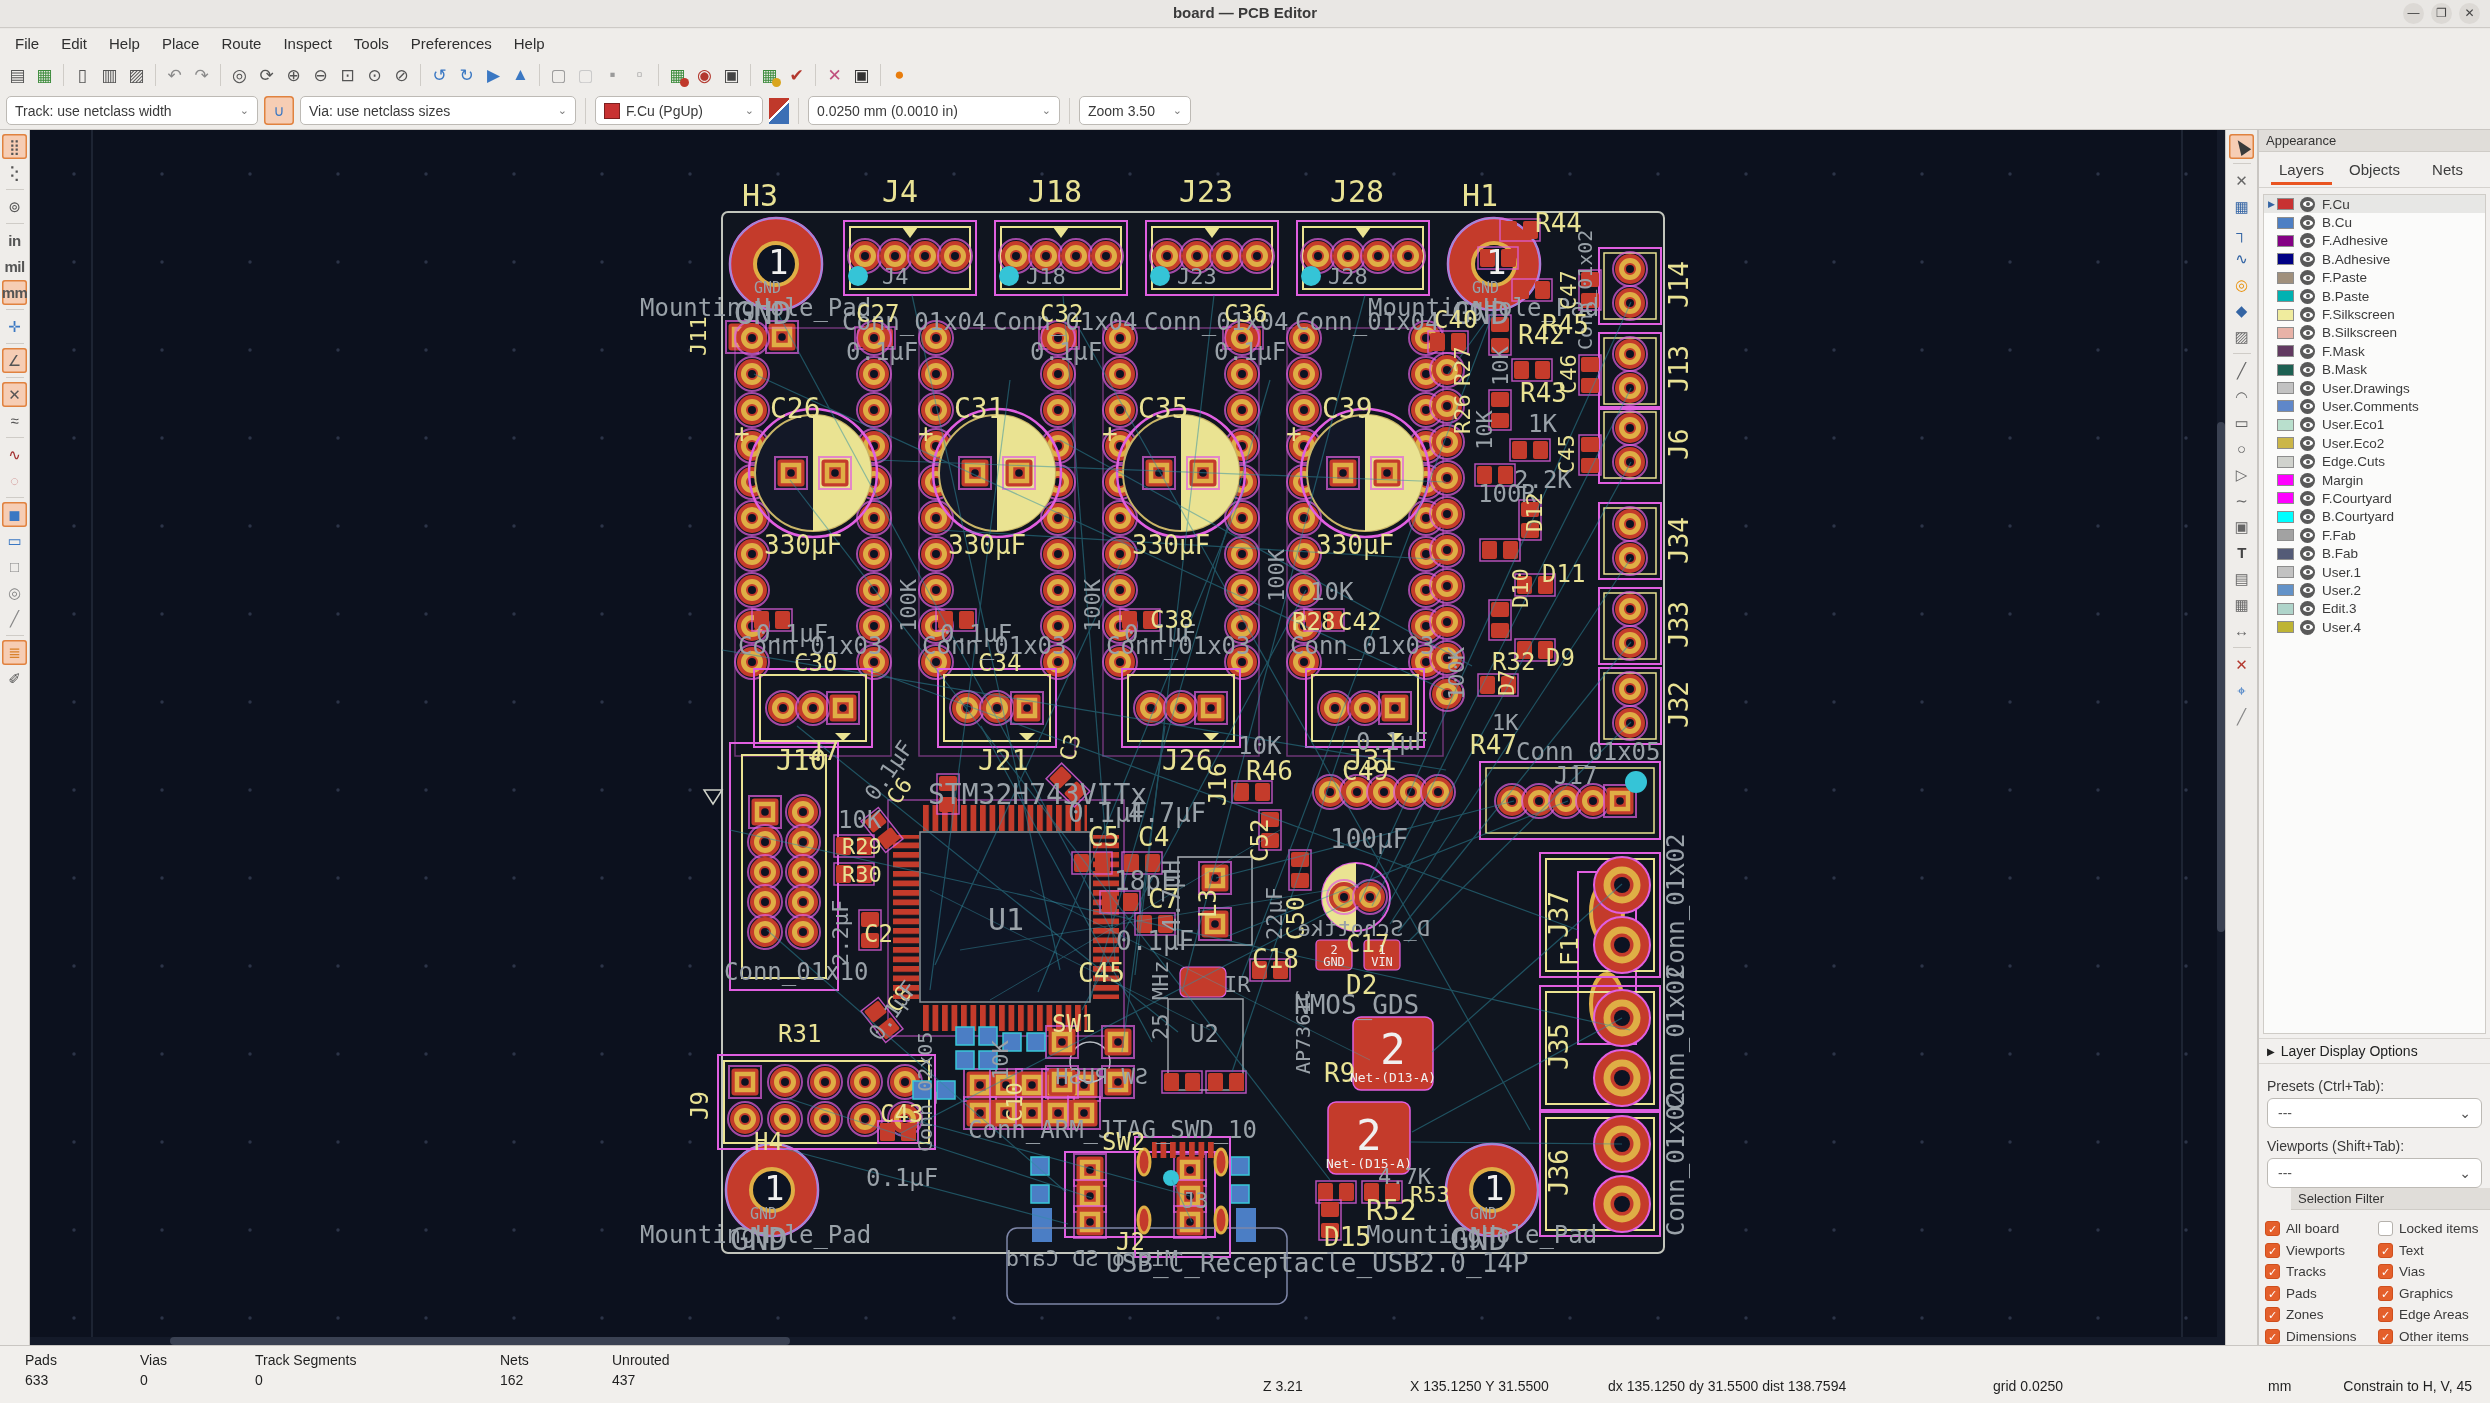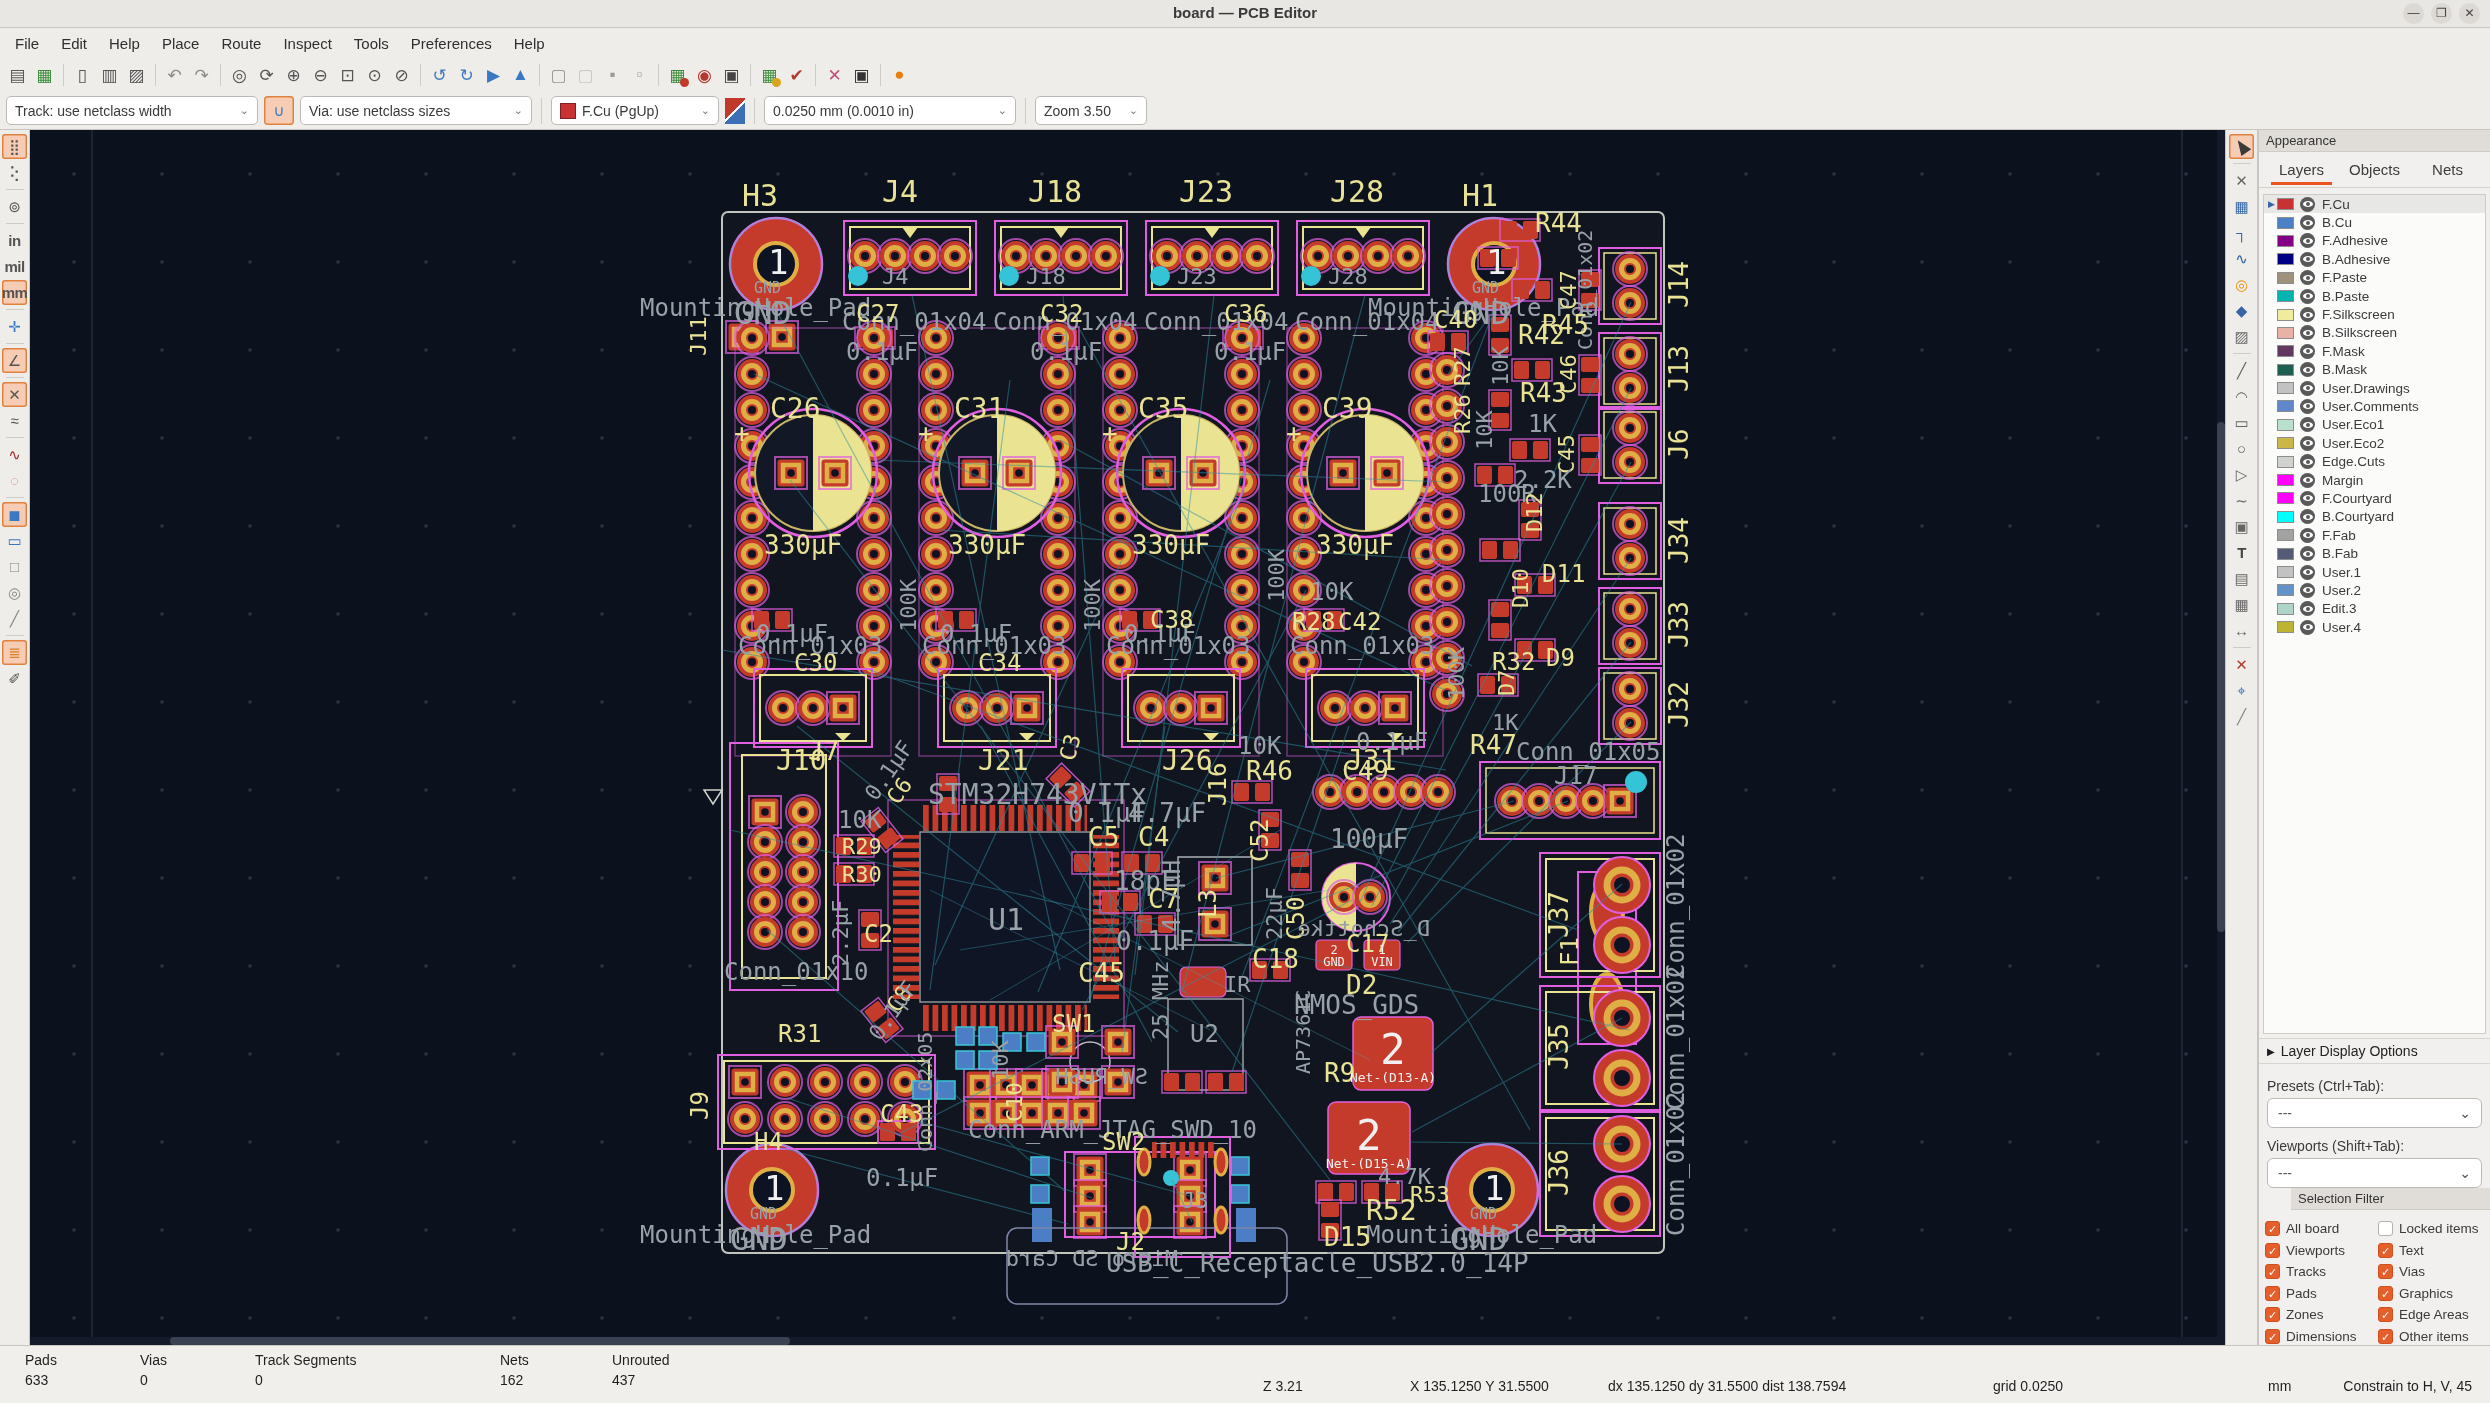--- a/index.html
+++ b/index.html
@@ -181,21 +181,21 @@
     <div class="tsep"></div>
     <div class="ic" title="external-plugin" style="color: rgb(232, 125, 13);">●</div>
   </div>
 
 <div id="controls">
   <div class="combo" style="width:252px">
     <span>Track: use netclass width</span>
     <span class="chev">⌄</span>
   </div>
   <div id="track-extra-btn">∪</div>
-  <div class="combo" style="width:232px">
+  <div class="combo" style="width:276px">
     <span>Via: use netclass sizes</span>
     <span class="chev">⌄</span>
   </div>
   <div class="csep"></div>
   <div class="combo" style="width:168px">
     <span style="display:flex;align-items:center">
       <span class="swatch16"></span>
       <span>F.Cu (PgUp)</span>
     </span>
     <span class="chev">⌄</span>

